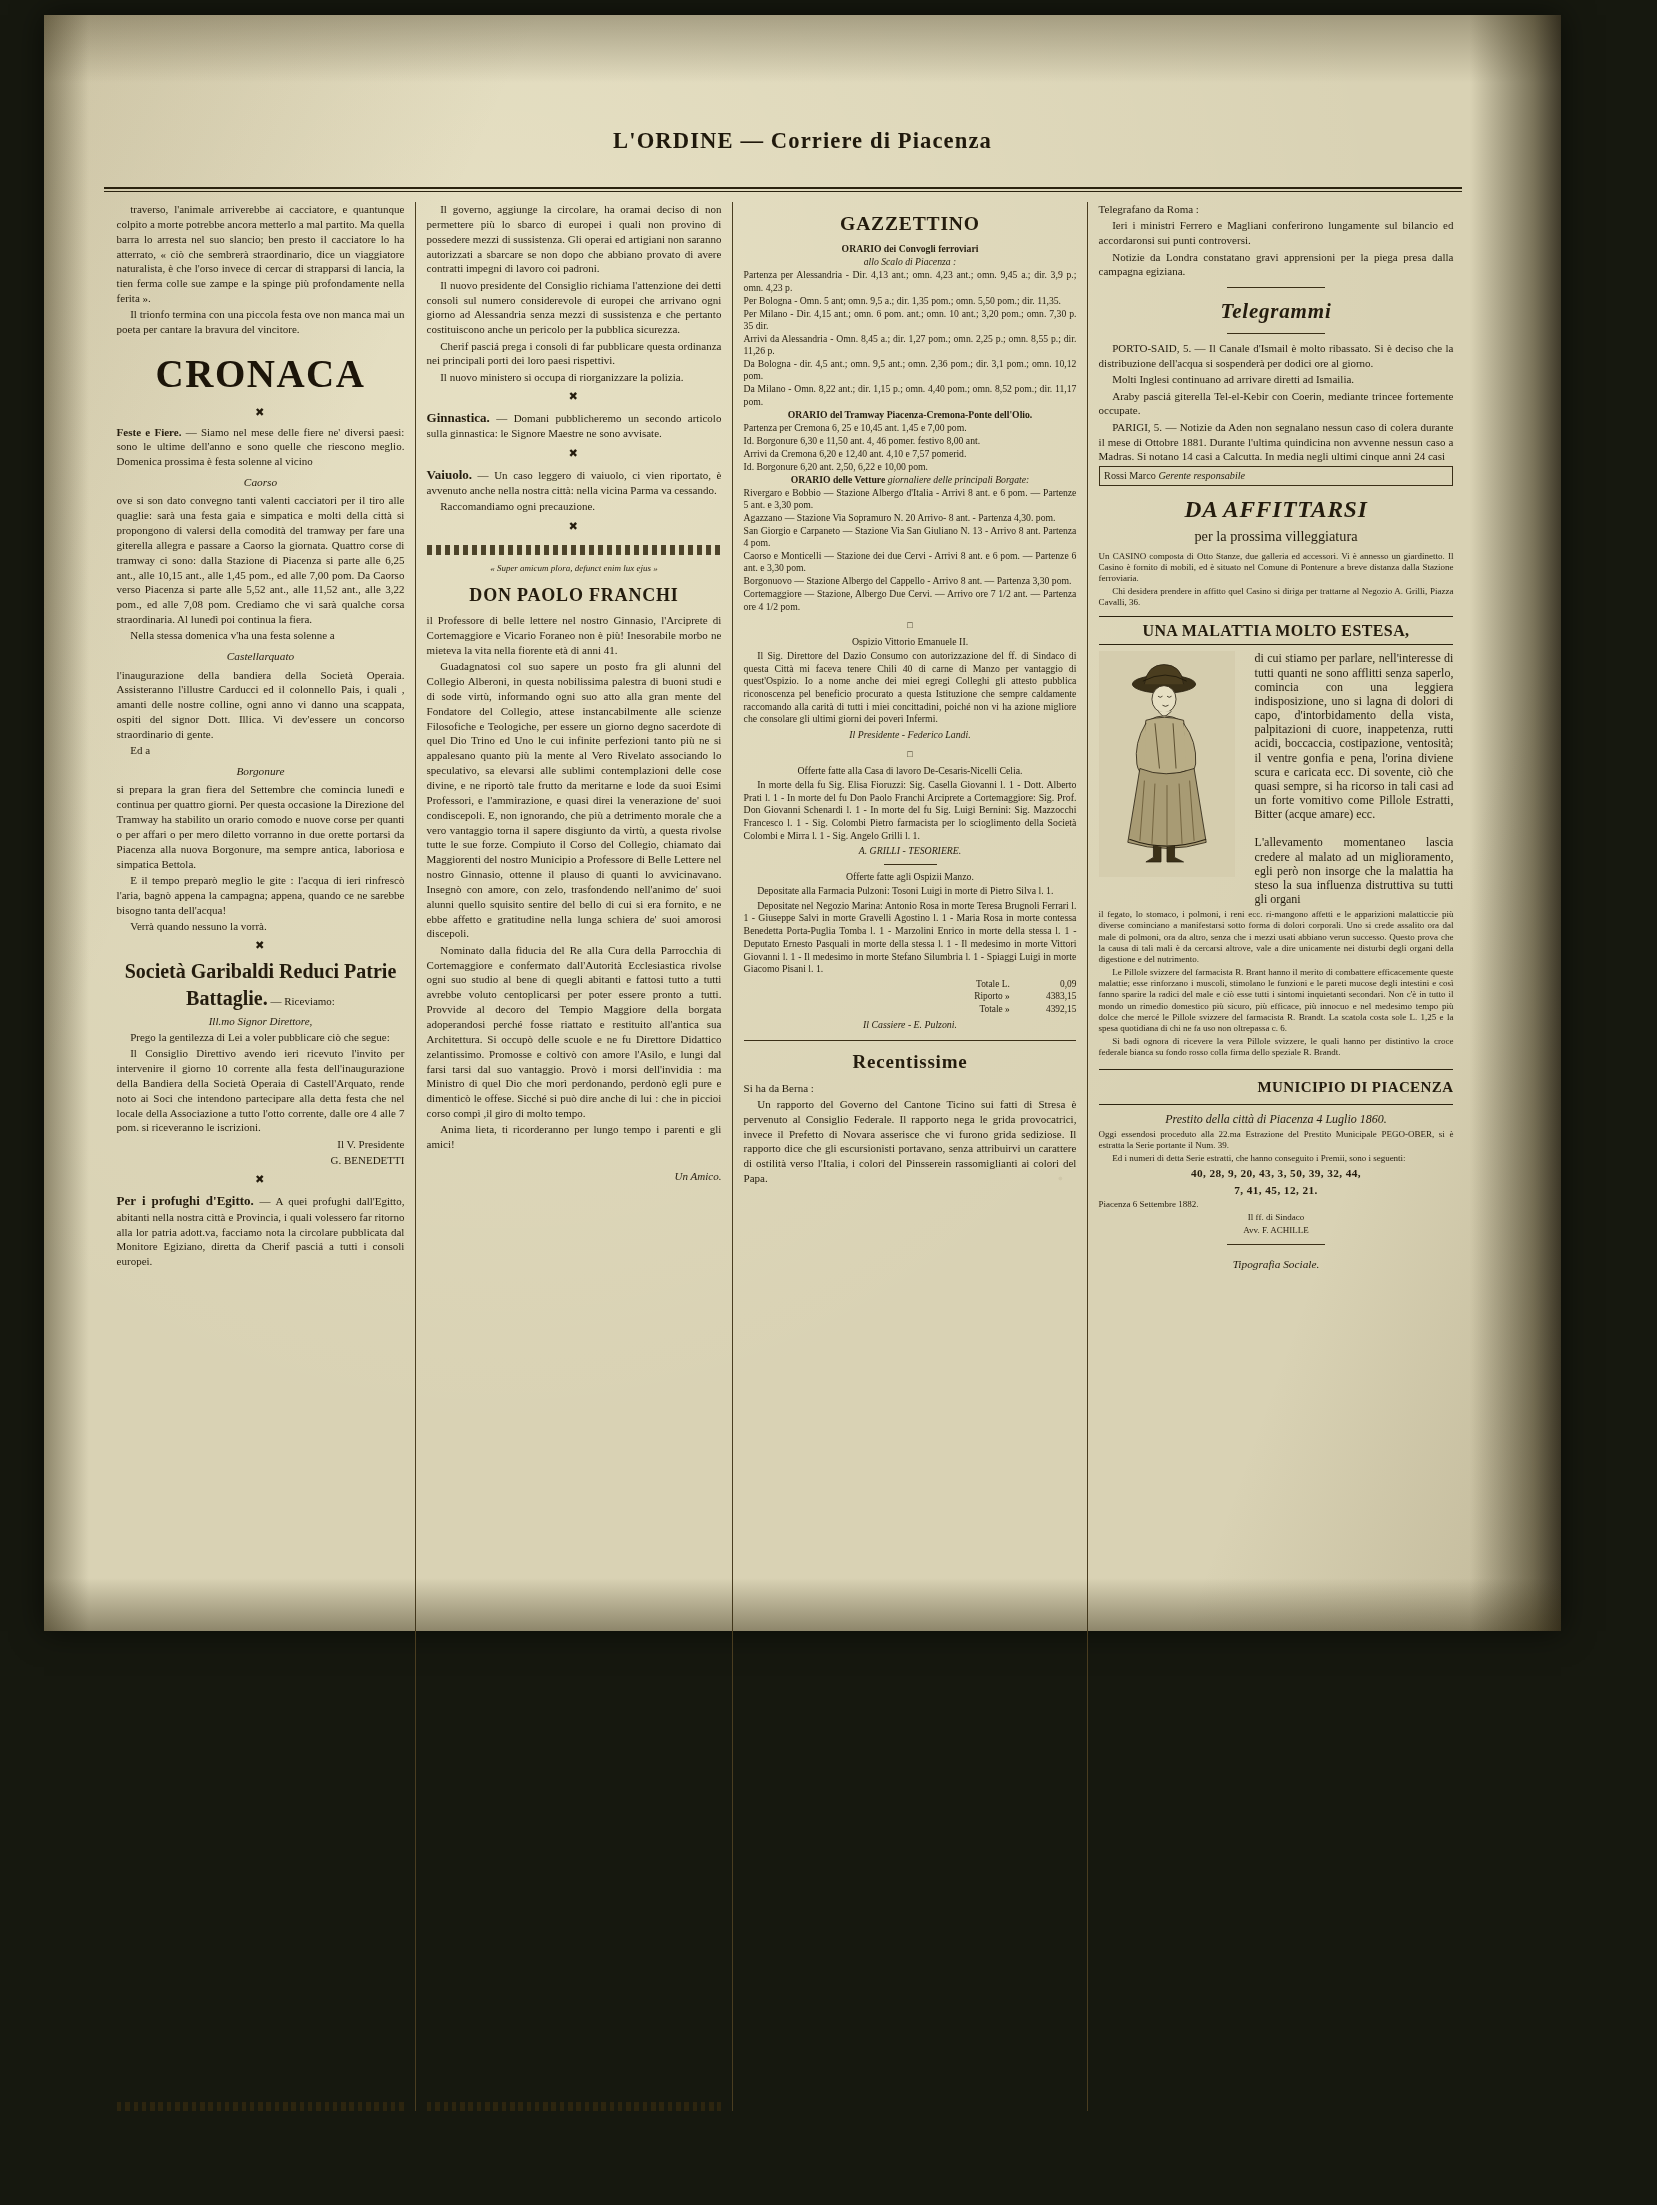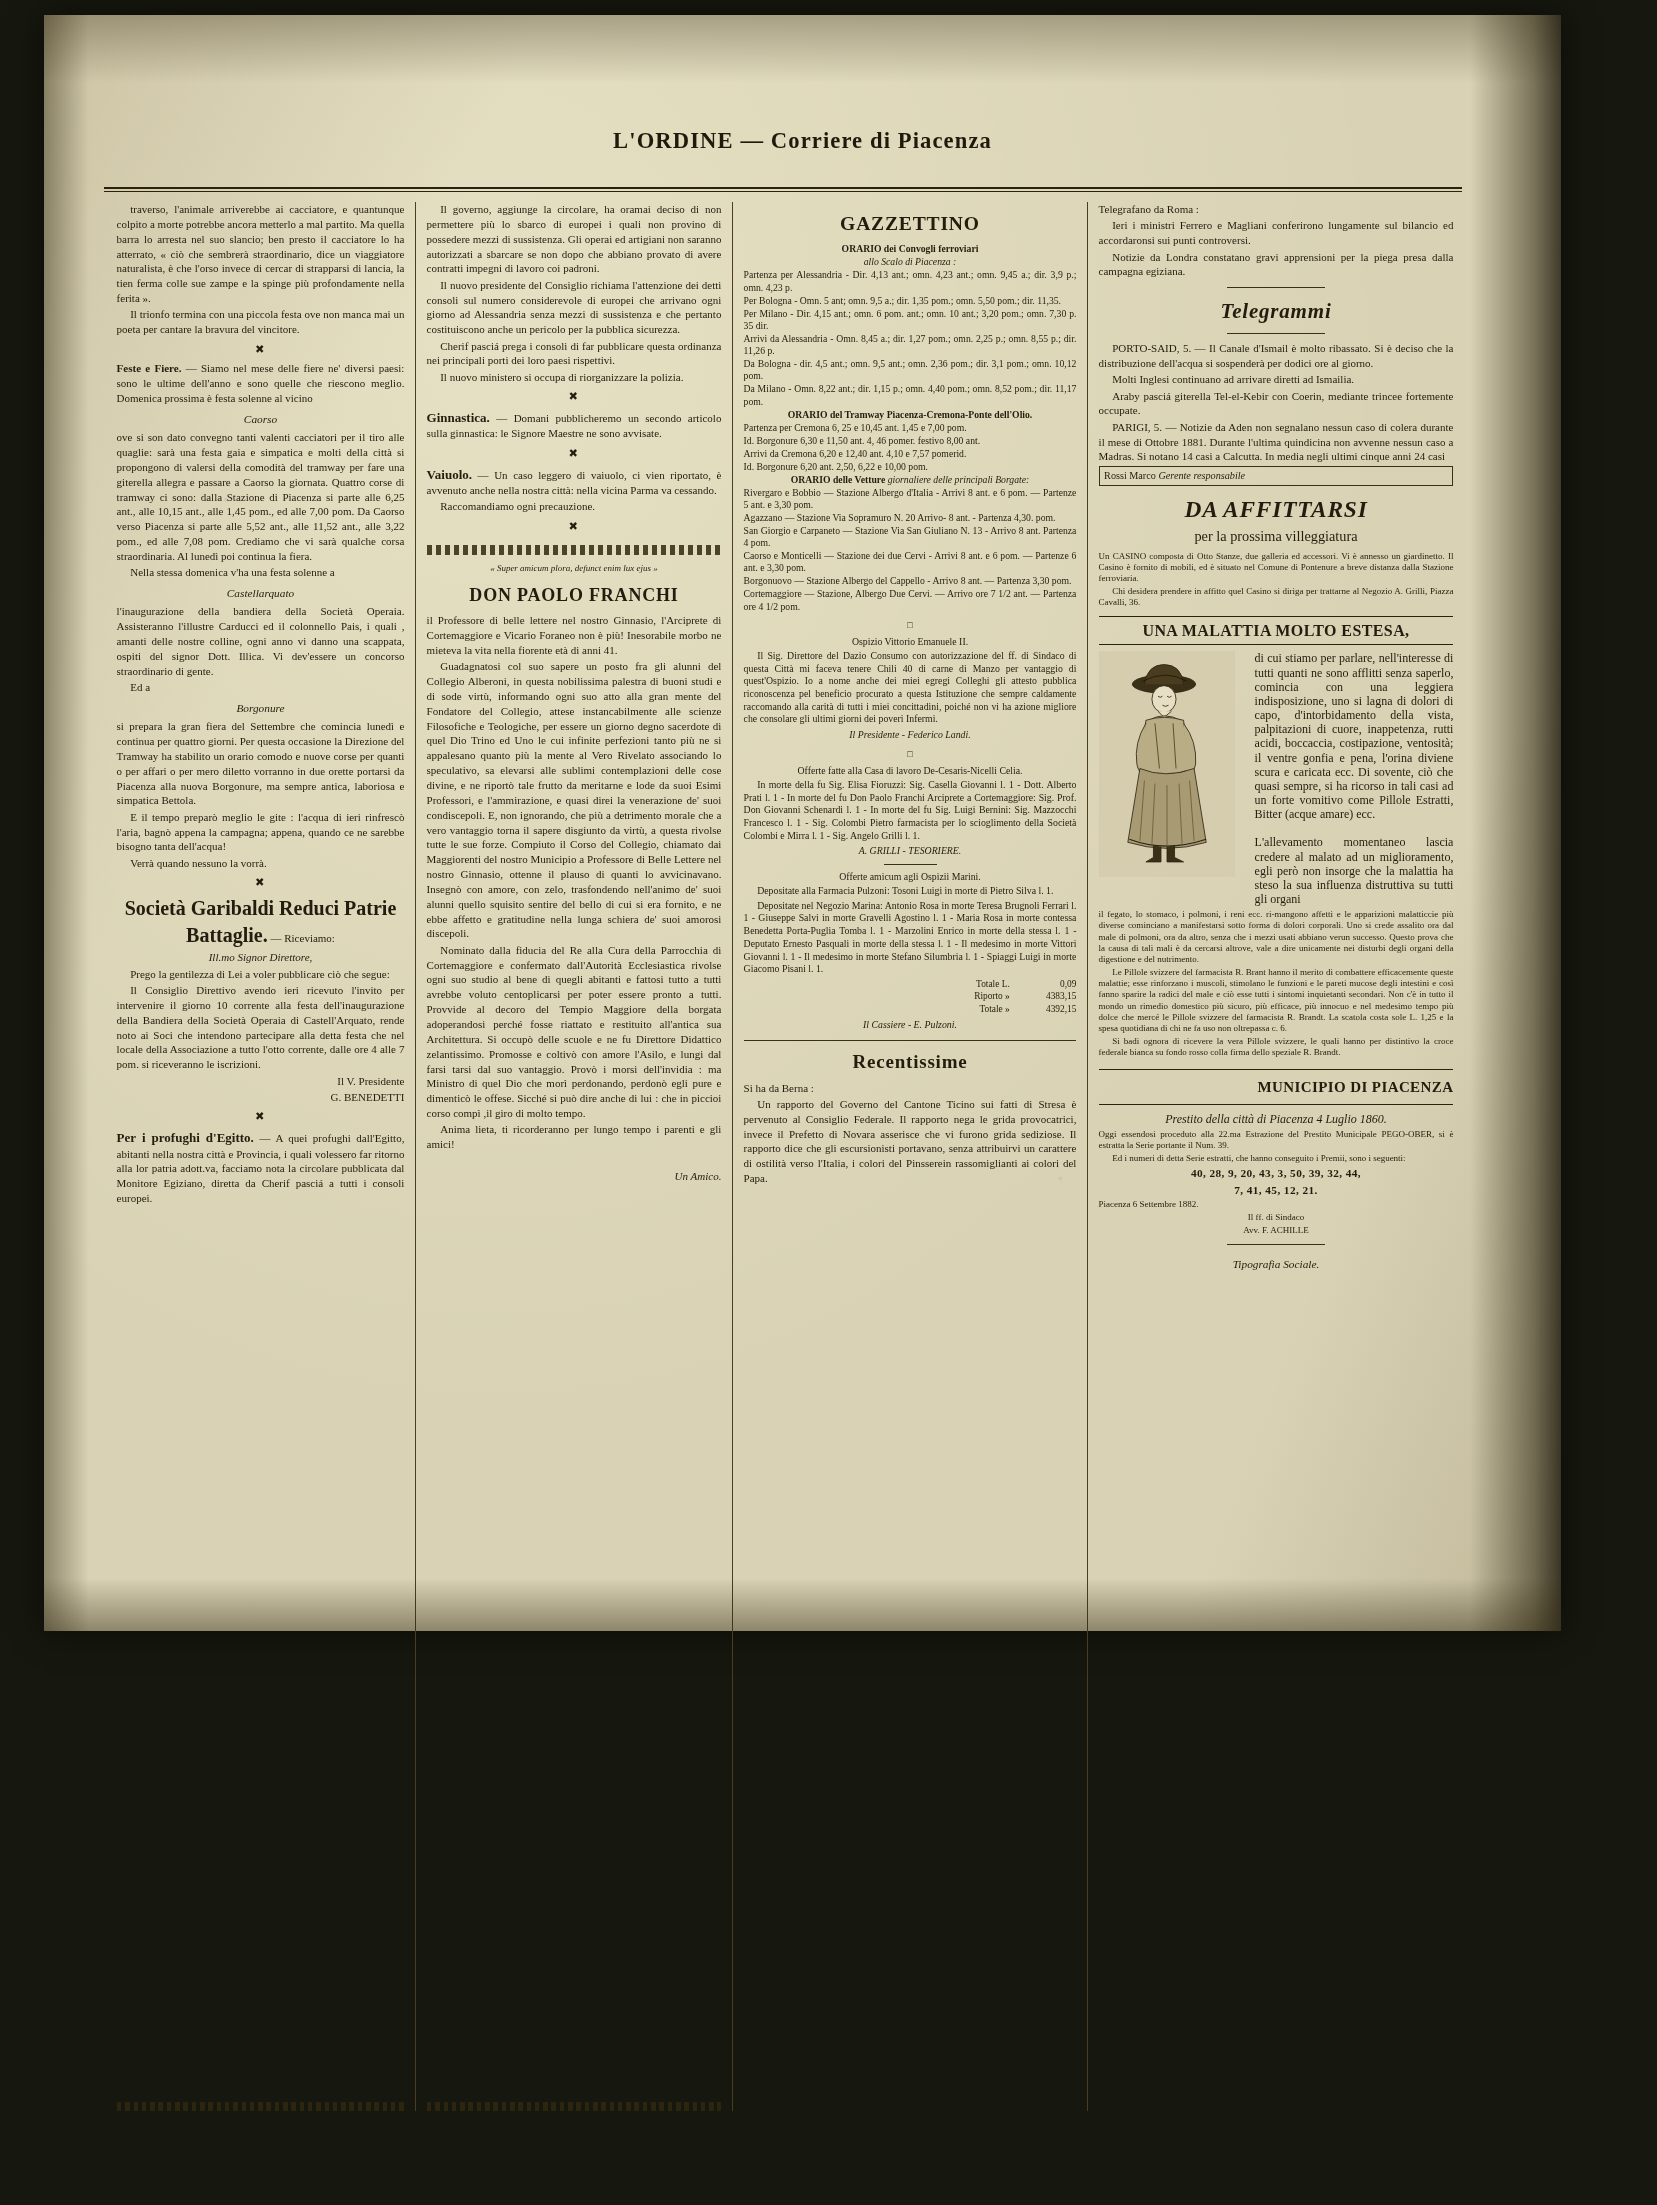--- a/index.html
+++ b/index.html
@@ -264,20 +264,21 @@
       <div class="title">L'ORDINE — Corriere di Piacenza</div>
     </div>
     <div id="rule-top"></div>
 
     <div id="columns">
 
       <div class="col col-1">
         <p>traverso, l'animale arriverebbe ai cacciatore, e quantunque colpito a morte potrebbe ancora metterlo a mal partito. Ma quella barra lo arresta nel suo slancio; ben presto il cacciatore lo ha atterrato, « ciò che sembrerà straordinario, dice un viaggiatore naturalista, è che l'orso invece di cercar di strapparsi di lancia, la tien ferma colle sue zampe e la spinge più profondamente nella ferita ».</p>
         <p>Il trionfo termina con una piccola festa ove non manca mai un poeta per cantare la bravura del vincitore.</p>
 
+        <h1 class="section">CRONACA</h1>
         <div class="divider-x">✖</div>
 
         <p class="noind"><span class="runhead">Feste e Fiere.</span> <span>— Siamo nel mese delle fiere ne' diversi paesi: sono le ultime dell'anno e sono quelle che riescono meglio. Domenica prossima è festa solenne al vicino</span></p>
 
         <h3 class="sub">Caorso</h3>
         <p class="noind">ove si son dato convegno tanti valenti cacciatori per il tiro alle quaglie: sarà una festa gaia e simpatica e molti della città si propongono di valersi della comodità del tramway per fare una giterella allegra e passare a Caorso la giornata. Quattro corse di tramway ci sono: dalla Stazione di Piacenza si parte alle 6,25 ant., alle 10,15 ant., alle 1,45 pom., ed alle 7,00 pom. Da Caorso verso Piacenza si parte alle 5,52 ant., alle 11,52 ant., alle 3,22 pom., ed alle 7,08 pom. Crediamo che vi sarà qualche corsa straordinaria. Al lunedì poi continua la fiera.</p>
         <p>Nella stessa domenica v'ha una festa solenne a</p>
 
         <h3 class="sub">Castellarquato</h3>
         <p class="noind">l'inaugurazione della bandiera della Società Operaia. Assisteranno l'illustre Carducci ed il colonnello Pais, i quali , amanti delle nostre colline, ogni anno vi danno una scappata, ospiti del signor Dott. Illica. Vi dev'essere un concorso straordinario di gente.</p>
@@ -367,21 +368,21 @@
         <p class="sigc small">Il Presidente - Federico Landi.</p>
 
         <div class="sqr">□</div>
 
         <p class="center small">Offerte fatte alla Casa di lavoro De-Cesaris-Nicelli Celia.</p>
         <p class="small">In morte della fu Sig. Elisa Fioruzzi: Sig. Casella Giovanni l. 1 - Dott. Alberto Prati l. 1 - In morte del fu Don Paolo Franchi Arciprete a Cortemaggiore: Sig. Prof. Don Giovanni Schenardi l. 1 - In morte del fu Sig. Luigi Bernini: Sig. Mazzocchi Francesco l. 1 - Sig. Colombi Pietro farmacista per lo scioglimento della Società Colombi e Mirra l. 1 - Sig. Angelo Grilli l. 1.</p>
         <p class="sigc small">A. GRILLI - TESORIERE.</p>
 
         <div class="rule-short"></div>
 
-        <p class="center small">Offerte amicum agli Ospizii Marini.</p>
+        <p class="center small">Offerte fatte agli Ospizii Manzo.</p>
         <p class="small">Depositate alla Farmacia Pulzoni: Tosoni Luigi in morte di Pietro Silva l. 1.</p>
         <p class="small">Depositate nel Negozio Marina: Antonio Rosa in morte Teresa Brugnoli Ferrari l. 1 - Giuseppe Salvi in morte Gravelli Agostino l. 1 - Maria Rosa in morte contessa Benedetta Porta-Puglia Tomba l. 1 - Marzolini Enrico in morte della stessa l. 1 - Deputato Ernesto Pasquali in morte della stessa l. 1 - Il medesimo in morte Vittori Giovanni l. 1 - Il medesimo in morte Stefano Silumbria l. 1 - Spiaggi Luigi in morte Giacomo Pisani l. 1.</p>
 
         <div class="totals">
           <div class="totrow">
               <span>Totale L.</span>
               <span>0,09</span>
             </div>
           <div class="totrow">
               <span>Riporto »</span>

